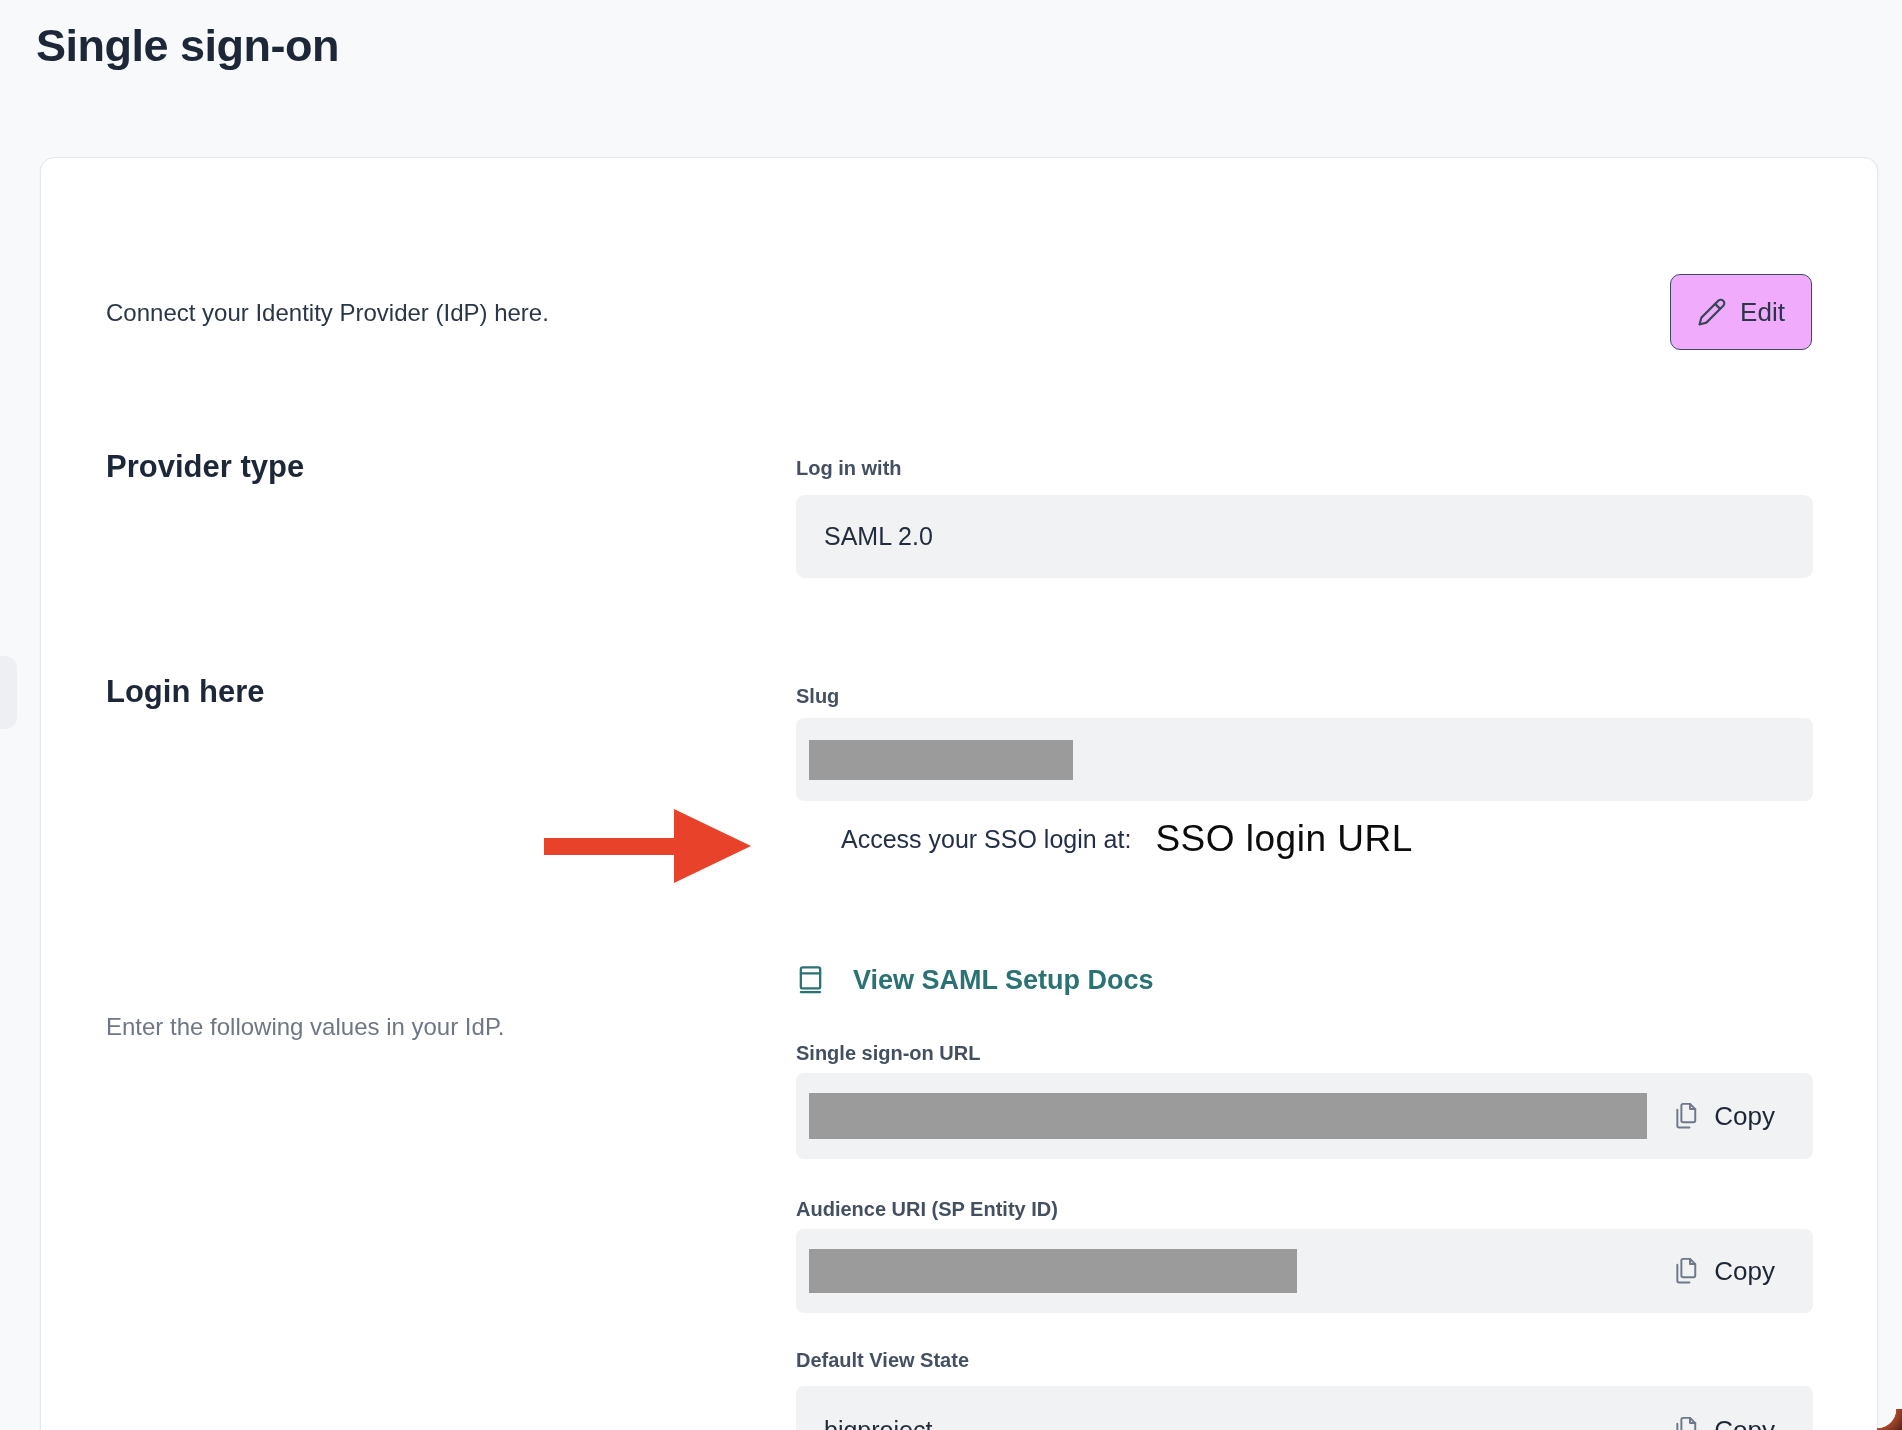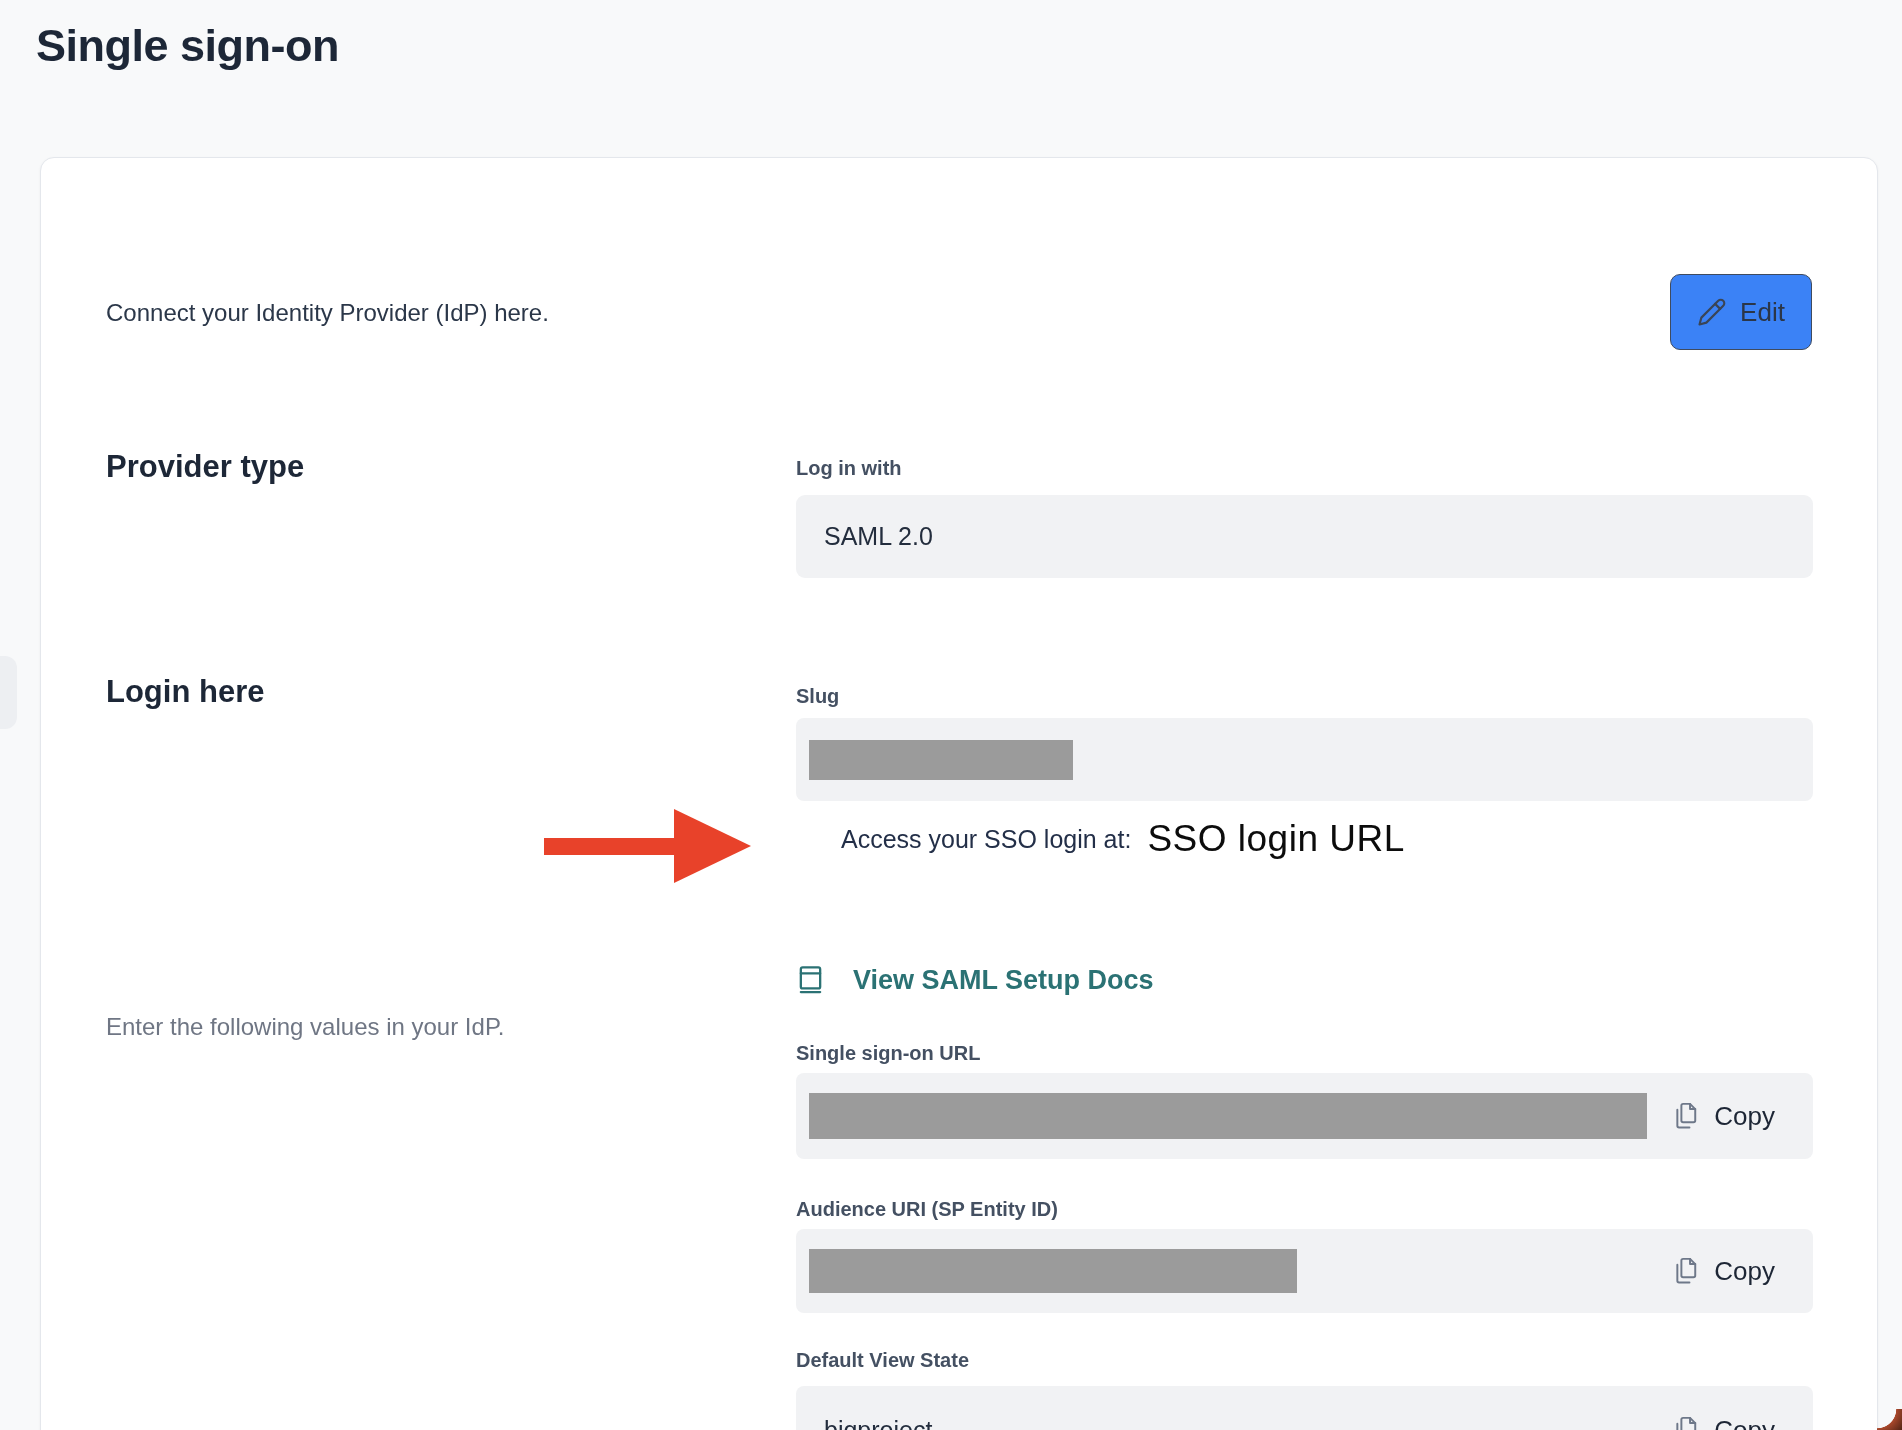--- a/index.html
+++ b/index.html
@@ -32,21 +32,21 @@
     position:absolute;left:40px;top:157px;width:1838px;height:1350px;
     background:#ffffff;border:1px solid #e4e7ec;border-radius:14px;
     box-shadow:0 1px 3px rgba(16,24,40,.05);
   }
   .intro-text{
     position:absolute;left:65px;top:141px;
     font-size:24px;color:var(--body-text);
   }
   .edit-btn{
     position:absolute;right:65px;top:116px;width:142px;height:76px;
-    background:#3b82f6;border:1px solid #3f4b5f;border-radius:10px;
+    background:#f0abfc;border:1px solid #3f4b5f;border-radius:10px;
     display:flex;align-items:center;justify-content:center;gap:13px;
     font-family:"Liberation Sans", sans-serif;
     font-size:26px;color:#2b3648;cursor:pointer;
   }
   .h2{
     position:absolute;left:65px;
     font-size:31px;font-weight:700;color:var(--navy);
   }
   .h2.provider{top:291px;}
   .h2.slug{top:516px;}
@@ -86,21 +86,21 @@
     border-top:37px solid transparent;
     border-bottom:37px solid transparent;
     border-left:77px solid var(--red);
   }
   .access-line{
     position:absolute;left:800px;top:660px;
     display:flex;align-items:center;gap:16px;
   }
   .access-prefix{font-size:25px;color:#232f48;}
   .access-annotation{
-    font-size:37px;color:#0c0c0c;letter-spacing:0.5px;
+    font-size:37px;color:#0c0c0c;letter-spacing:0.5px;margin-left:8px;
   }
   .docs-link{
     position:absolute;left:755px;top:806px;
     display:flex;align-items:center;gap:28px;
     text-decoration:none;cursor:pointer;
   }
   .docs-link span{
     font-size:27px;font-weight:700;color:var(--teal);
   }
   .lbl-sso{top:884px;}

